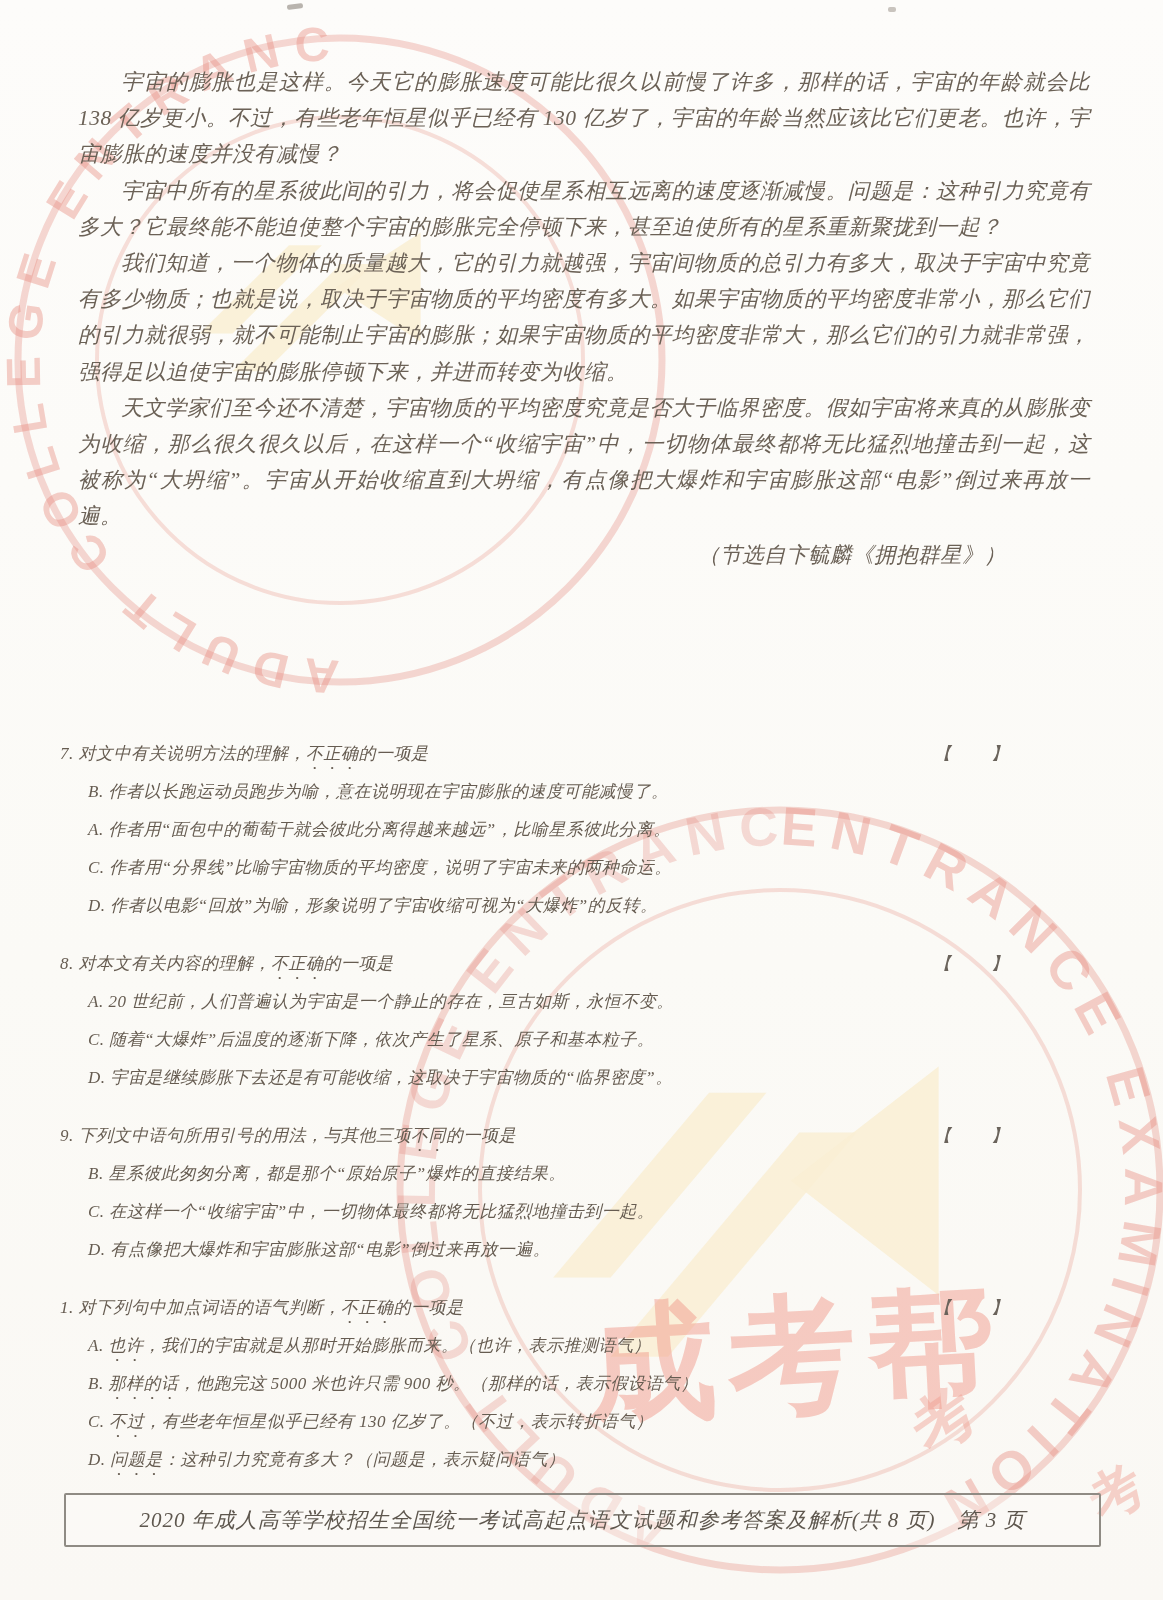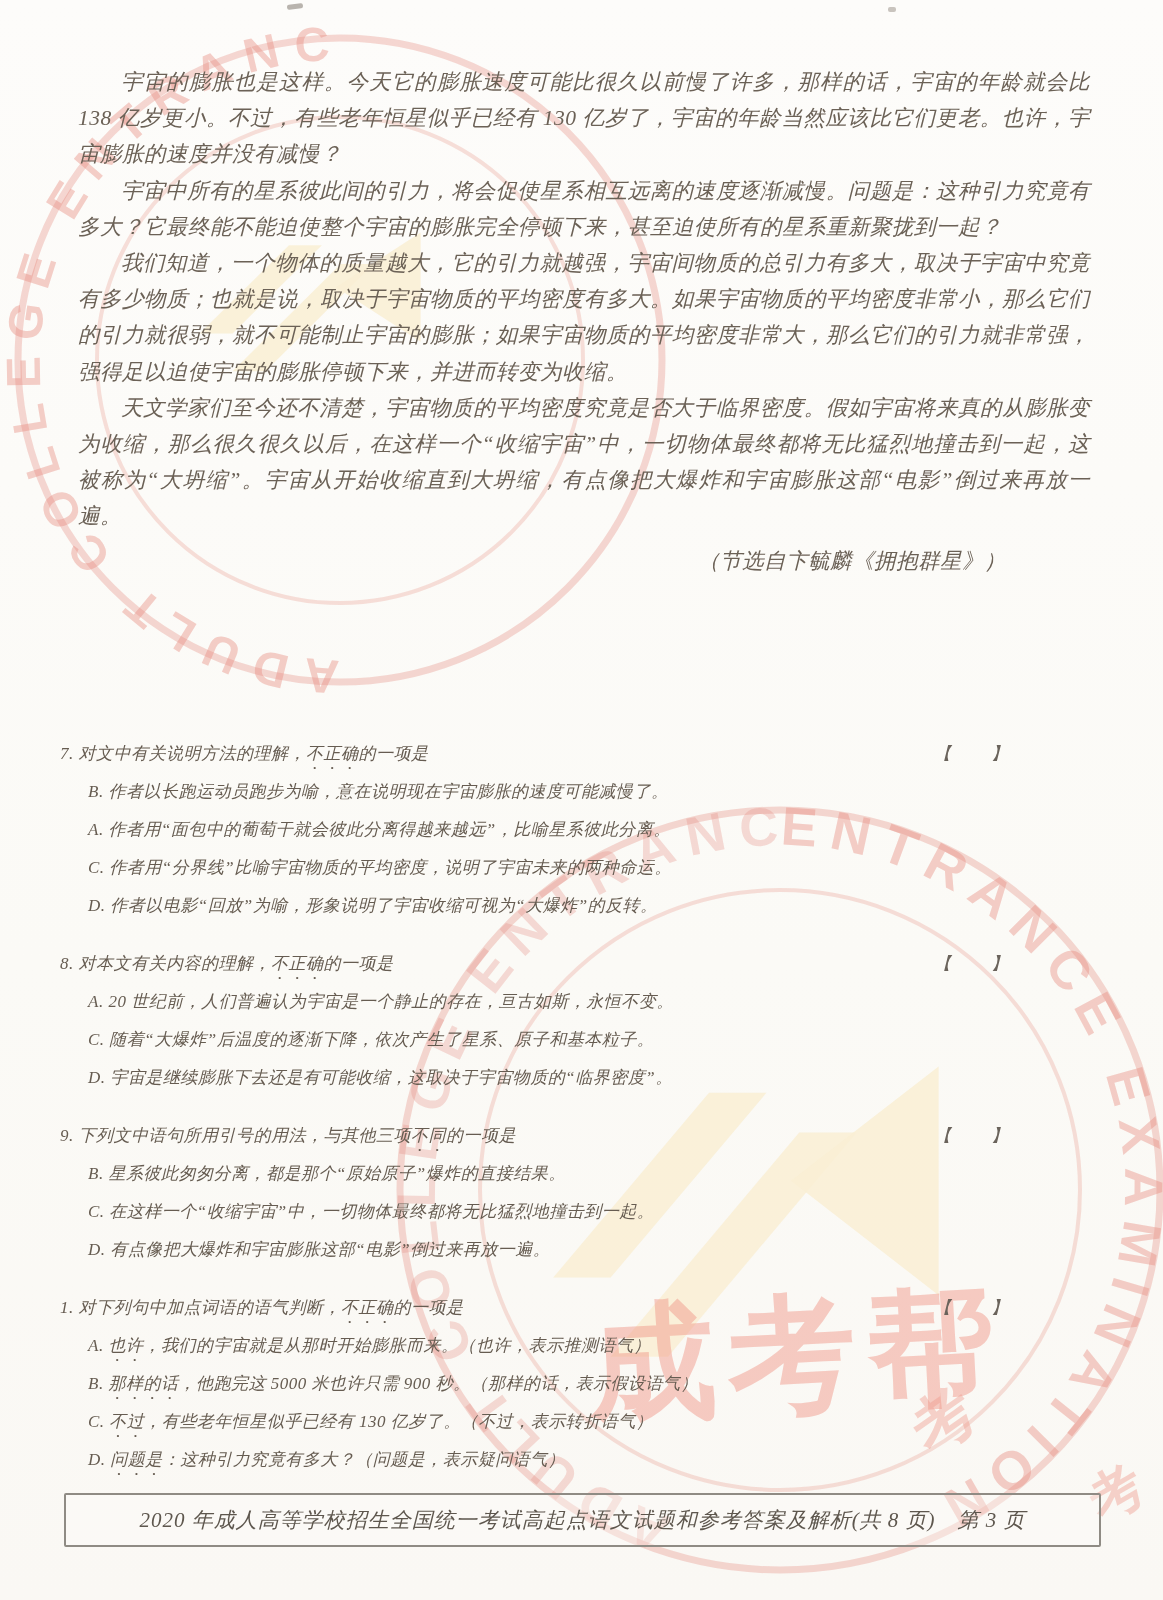--- a/index.html
+++ b/index.html
@@ -30,21 +30,21 @@
   .s2 { left:888px; top:7px; width:8px; height:5px; background:#c9c4be; }
 
   
   .passage, .questions, .footer { z-index:2;font-style:italic; }
   .passage {
     position:absolute; left:78px; top:64px; width:1012px;
     color:#6b6156; font-size:21.5px; line-height:36.2px;
     text-align:justify; letter-spacing:.5px;
   }
   .passage p { margin:0; text-indent:2em; }
-  .attribution { text-align:right; padding-right:84px; margin-top:8px; }
+  .attribution { text-align:right; padding-right:84px; margin-top:2px; }
 
   .questions {
     position:absolute; left:60px; top:735px; width:1012px;
     color:#665c51; font-size:17px; line-height:37.4px; letter-spacing:.5px;
   }
   .question { margin-top:20px; }
   .question:first-child { margin-top:0; }
   .stem { display:flex; justify-content:space-between; align-items:flex-start; }
   .stem-text { flex:1; }
   .bracket { color:#6a635b; padding-right:62px; white-space:nowrap; letter-spacing:2px; }

